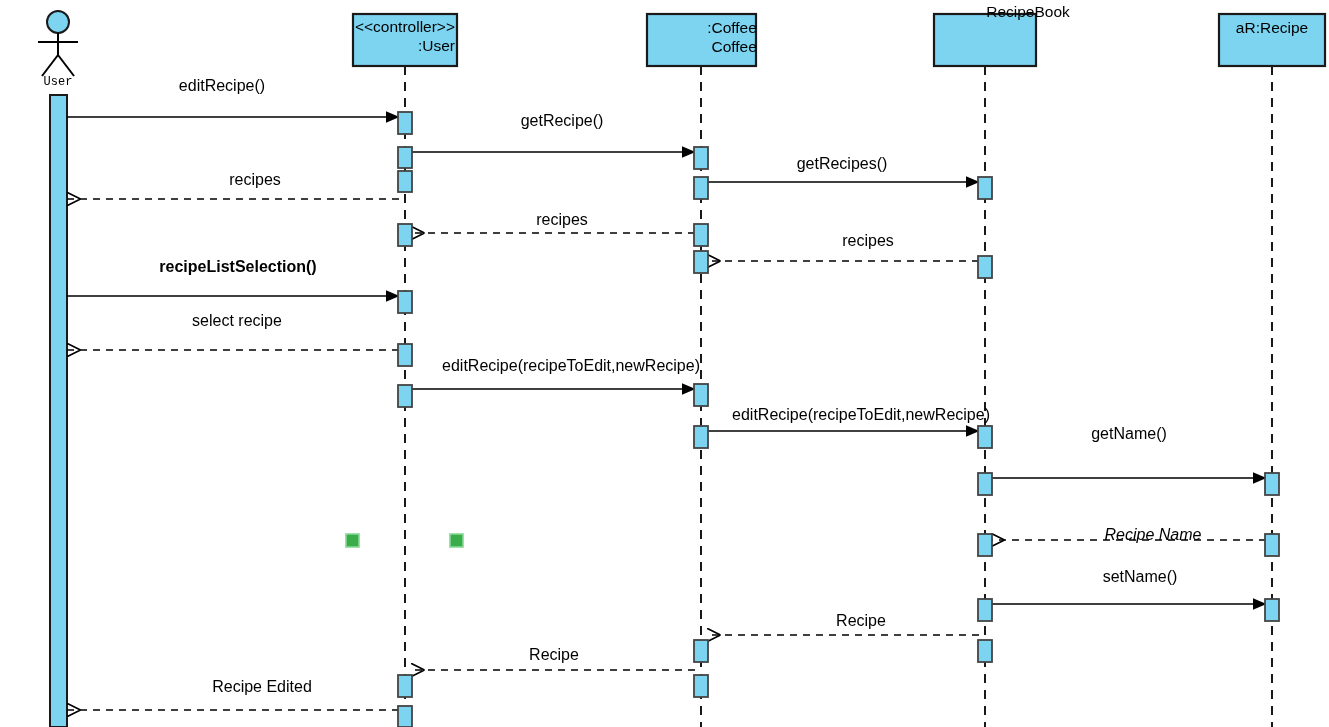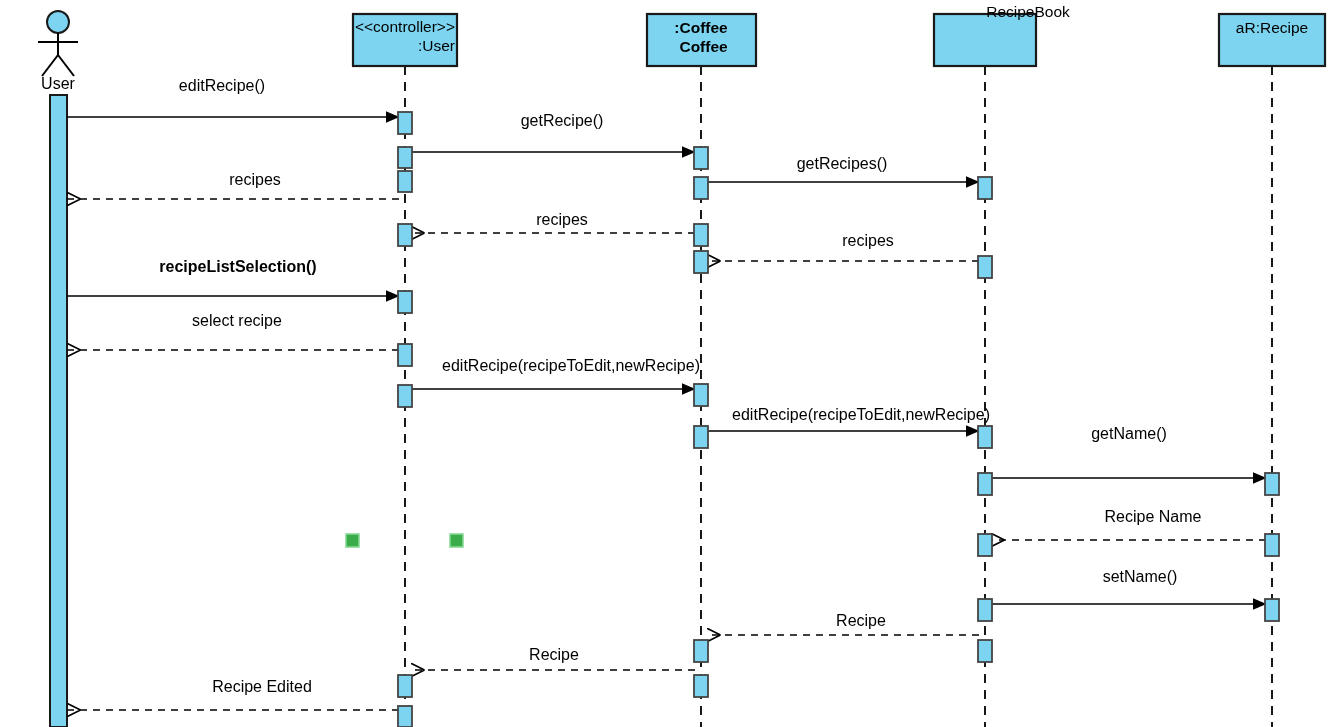--- a/index.html
+++ b/index.html
@@ -24,22 +24,22 @@
     font-family:"Liberation Sans", sans-serif;
     font-size:15.5px;
     color:#000000;
     white-space:nowrap;
     transform:translateX(-50%);
     text-align:right;
     line-height:1.25;
   }
   .actorlbl{
     position:absolute;
-    font-family:Liberation Sans, sans-serif;
-    font-size:16px;
+    font-family:Liberation Mono, monospace;
+    font-size:12px;
     color:#000000;
     white-space:nowrap;
     transform:translateX(-50%);
   }
 </style>
 </head>
 <body>
 
 <svg id="canvas" viewBox="0 0 1329 727" width="1329" height="727" xmlns="http://www.w3.org/2000/svg">
   <defs>
@@ -123,21 +123,21 @@
       <rect x="346" y="534" width="13" height="13" fill="#3aad4a" stroke="#86d894" stroke-width="1.6"></rect>
       <rect x="450" y="534" width="13" height="13" fill="#3aad4a" stroke="#86d894" stroke-width="1.6"></rect>
     </g>
 </svg>
 
 <div id="labels">
     <div class="hdrlbl" style="left: 405px; top: 17px;">
       <div>&lt;&lt;controller&gt;&gt;</div>
       <div>:User</div>
     </div>
-    <div class="hdrlbl" style="left: 701px; top: 18px; font-weight: bold;">
+    <div class="hdrlbl" style="left: 732px; top: 18px;">
       <div>:Coffee</div>
       <div>Coffee</div>
     </div>
     <div class="hdrlbl" style="left: 985px; top: 2px; margin-left: 43px;">
       <div>RecipeBook</div>
     </div>
     <div class="hdrlbl" style="left: 1272px; top: 18px;">
       <div>aR:Recipe</div>
     </div>
     <div class="actorlbl" style="left: 58px; top: 75px;">User</div>
@@ -145,18 +145,18 @@
     <div class="lbl" style="left: 562px; top: 113px;">getRecipe()</div>
     <div class="lbl" style="left: 842px; top: 156px;">getRecipes()</div>
     <div class="lbl" style="left: 255px; top: 172px;">recipes</div>
     <div class="lbl" style="left: 562px; top: 212px;">recipes</div>
     <div class="lbl" style="left: 868px; top: 233px;">recipes</div>
     <div class="lbl" style="left: 238px; top: 259px; font-weight: bold;">recipeListSelection()</div>
     <div class="lbl" style="left: 237px; top: 313px;">select recipe</div>
     <div class="lbl" style="left: 571px; top: 358px;">editRecipe(recipeToEdit,newRecipe)</div>
     <div class="lbl" style="left: 861px; top: 407px;">editRecipe(recipeToEdit,newRecipe)</div>
     <div class="lbl" style="left: 1129px; top: 426px;">getName()</div>
-    <div class="lbl" style="left: 1153px; top: 509px;">Recipe Name</div>
+    <div class="lbl" style="left: 1153px; top: 527px; font-style: italic;">Recipe Name</div>
     <div class="lbl" style="left: 1140px; top: 569px;">setName()</div>
     <div class="lbl" style="left: 861px; top: 613px;">Recipe</div>
     <div class="lbl" style="left: 554px; top: 647px;">Recipe</div>
     <div class="lbl" style="left: 262px; top: 679px;">Recipe Edited</div>
   </div>
 
 </body></html>

